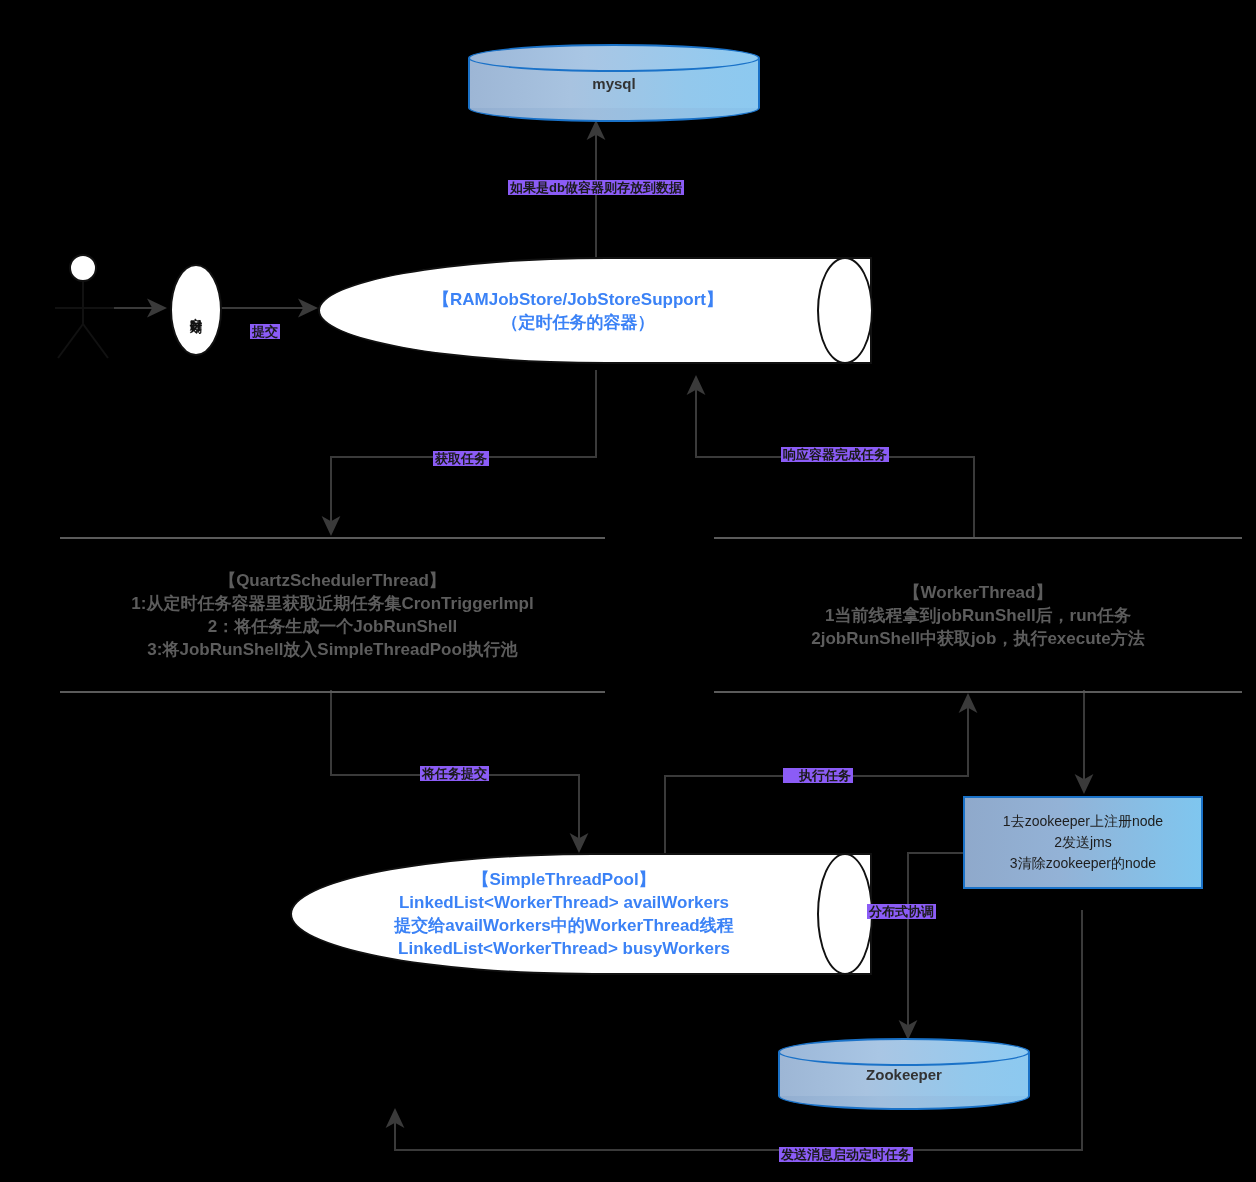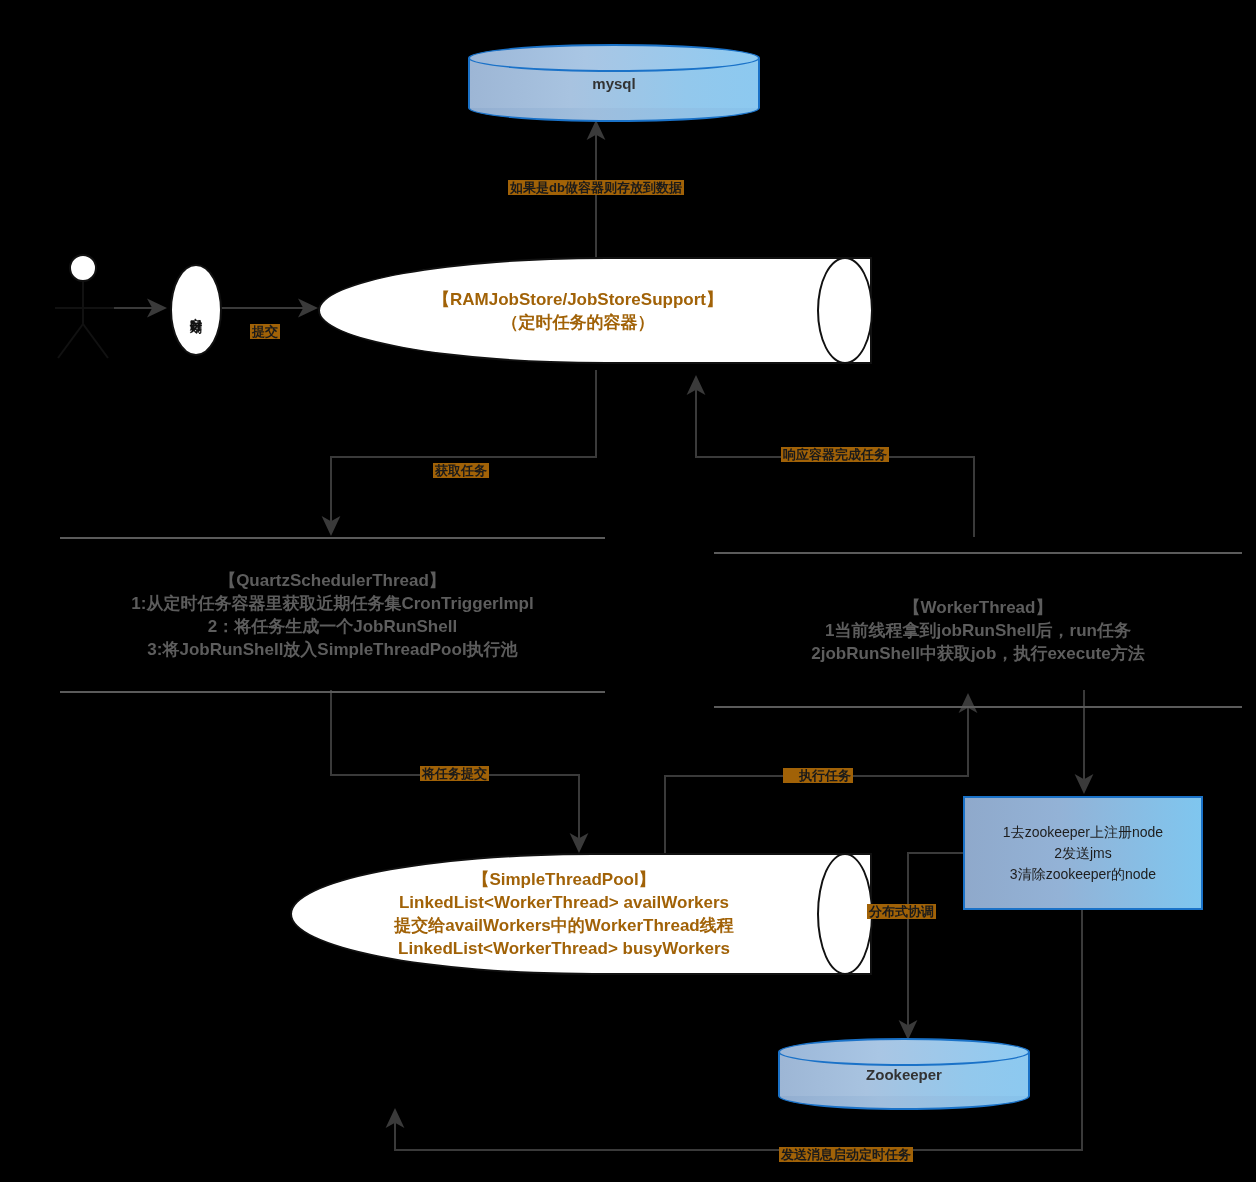--- a/index.html
+++ b/index.html
@@ -1,21 +1,21 @@
 <!DOCTYPE html>
 <html><head>
 <meta charset="utf-8">
 <style>
   html,body{margin:0;padding:0;background:#000;}
   body{width:1256px;height:1182px;overflow:hidden;font-family:"Liberation Sans","DejaVu Sans",sans-serif;}
   #stage{position:relative;width:1256px;height:1182px;background:#000;}
   svg#wires{position:absolute;left:0;top:0;width:1256px;height:1182px;}
 
   .edge-label{
-    position:absolute;background:#a16207;color:#1a1a1a;
+    position:absolute;background:#8b5cf6;color:#1a1a1a;
     font-size:13px;font-weight:bold;line-height:15px;
     padding:0 2px;white-space:nowrap;letter-spacing:0px;
   }
 
   
   .db{position:absolute;}
   .db .body{position:absolute;left:0;right:0;top:14px;bottom:14px;
       background:linear-gradient(to right,#9db6d5 0%,#a8c3e0 35%,#93c8ec 75%,#8cc9f0 100%);
       border-left:2px solid #1a72c8;border-right:2px solid #1a72c8;box-sizing:border-box;}
   .db .top{position:absolute;left:0;right:0;top:0;height:28px;border-radius:50%;
@@ -28,21 +28,21 @@
       text-align:center;color:#333;font-size:15px;font-weight:bold;z-index:5;}
 
   
   .cyl{position:absolute;}
   .cyl .shape{position:absolute;left:0;top:0;right:0;bottom:0;
       background:#fff;border:2px solid #111;box-sizing:border-box;
       border-radius:52% 0 0 52%/50% 0 0 50%;}
   .cyl .endcap{position:absolute;right:-1px;top:0;bottom:0;width:56px;
       border:2px solid #111;border-radius:50%;box-sizing:border-box;background:#fff;}
   .cyl .txt{position:absolute;left:26px;right:60px;top:50%;transform:translateY(-50%);
-      text-align:center;color:#a16207;font-size:17px;font-weight:bold;line-height:23px;z-index:4;}
+      text-align:center;color:#3b82f6;font-size:17px;font-weight:bold;line-height:23px;z-index:4;}
 
   
   .actor{position:absolute;}
 
   
   .usecase{position:absolute;border:2px solid #111;background:#fff;border-radius:50%;
       display:flex;align-items:center;justify-content:center;}
   .usecase span{color:#111;font-size:12px;font-weight:bold;line-height:14px;
       writing-mode:vertical-rl;text-orientation:upright;letter-spacing:1px;}
 
@@ -124,57 +124,57 @@
 
   <div class="threadbox" style="left:60px;top:537px;width:545px;height:152px;">
     <div class="inner">
       <div>【QuartzSchedulerThread】</div>
       <div>1:从定时任务容器里获取近期任务集CronTriggerImpl</div>
       <div>2：将任务生成一个JobRunShell</div>
       <div>3:将JobRunShell放入SimpleThreadPool执行池</div>
     </div>
   </div>
 
-  <div class="threadbox" style="left:714px;top:552px;width:528px;height:152px;">
+  <div class="threadbox" style="left:714px;top:537px;width:528px;height:152px;">
     <div class="inner">
       <div>【WorkerThread】</div>
       <div>1当前线程拿到jobRunShell后，run任务</div>
       <div>2jobRunShell中获取job，执行execute方法</div>
     </div>
   </div>
 
   <div class="cyl" style="left:290px;top:853px;width:582px;height:122px;">
     <div class="shape"></div>
     <div class="endcap"></div>
     <div class="txt">
       <div>【SimpleThreadPool】</div>
       <div>LinkedList&lt;WorkerThread&gt; availWorkers</div>
       <div>提交给availWorkers中的WorkerThread线程</div>
       <div>LinkedList&lt;WorkerThread&gt; busyWorkers</div>
     </div>
   </div>
 
-  <div class="bluebox" style="left:963px;top:796px;width:240px;height:114px;align-items:center;">
+  <div class="bluebox" style="left:963px;top:796px;width:240px;height:93px;align-items:center;">
     <div class="inner">
       <div>1去zookeeper上注册node</div>
       <div>2发送jms</div>
       <div>3清除zookeeper的node</div>
     </div>
   </div>
 
 
   <div class="db" style="left:778px;top:1038px;width:252px;height:72px;">
     <div class="bot"></div>
     <div class="body"></div>
     <div class="top"></div>
     <div class="lbl">Zookeeper</div>
   </div>
 
   <div class="edge-label" style="left:508px;top:180px;">如果是db做容器则存放到数据</div>
   <div class="edge-label" style="left:250px;top:300px;margin-top:24px;">提交</div>
-  <div class="edge-label" style="left:433px;top:463px;">获取任务</div>
+  <div class="edge-label" style="left:433px;top:451px;">获取任务</div>
   <div class="edge-label" style="left:781px;top:447px;">响应容器完成任务</div>
   <div class="edge-label" style="left:420px;top:766px;">将任务提交</div>
   <div class="edge-label" style="left:783px;top:768px;padding-left:16px;">执行任务</div>
   <div class="edge-label" style="left:867px;top:904px;">分布式协调</div>
   <div class="edge-label" style="left:779px;top:1139px;margin-top:8px;">发送消息启动定时任务</div>
 
 </div>
 
 </body></html>

